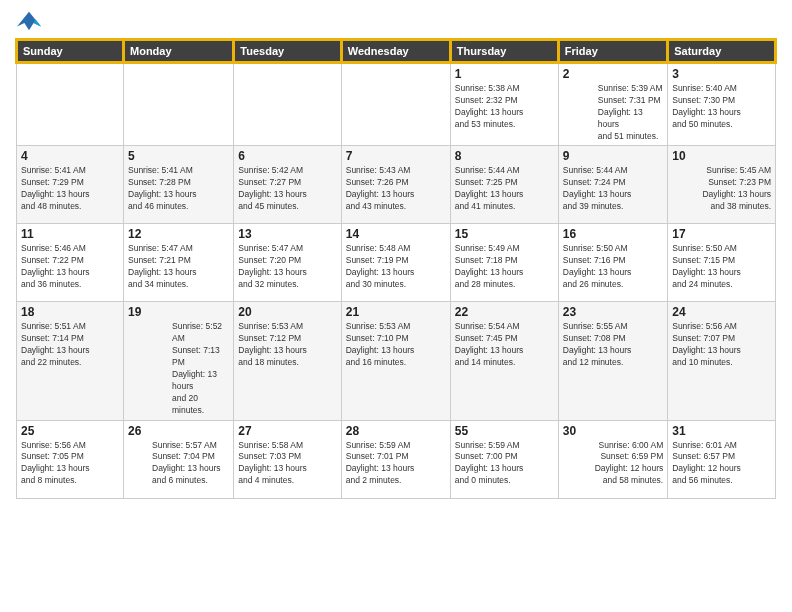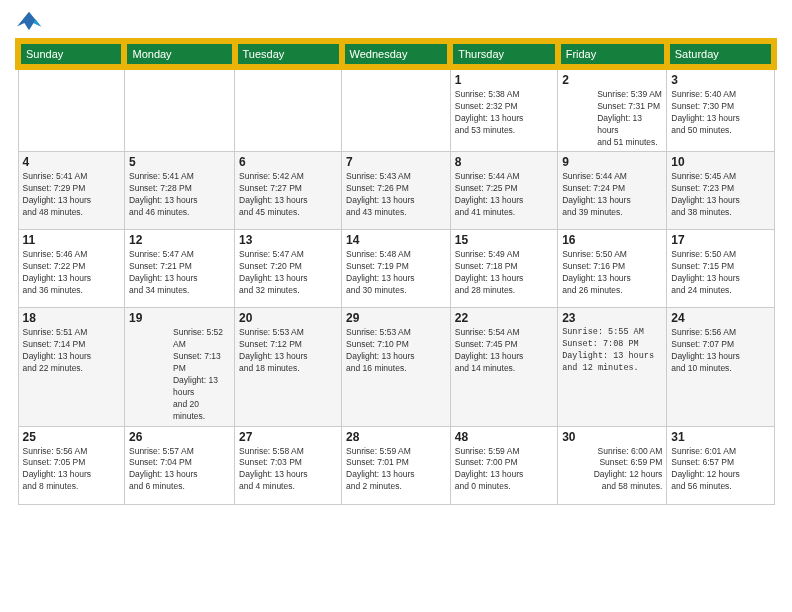--- a/index.html
+++ b/index.html
@@ -47,27 +47,27 @@
     .location {
       font-size: 14px;
       color: #444;
     }
     table {
       width: 100%;
       border-collapse: collapse;
       font-size: 9px;
     }
     thead th {
-      background: #15803d;
+      background: #404040;
       color: #fff;
       text-align: left;
       padding: 4px 5px;
       font-size: 11px;
-      font-weight: normal;
-      border: 6px solid #eab308;
+      font-weight: bold;
+      border: 3px solid #eab308;
     }
     tbody td {
       border: 1px solid #ccc;
       vertical-align: top;
       padding: 3px 4px;
       height: 78px;
       width: 113px;
       background: #fff;
     }
     tbody tr:nth-child(even) td {
@@ -186,21 +186,21 @@
           </td>
           <td>
             <span class="day-num">9</span>
             <div class="day-info" style="white-space: pre-line;">Sunrise: 5:44 AM
 Sunset: 7:24 PM
 Daylight: 13 hours
 and 39 minutes.</div>
           </td>
           <td>
             <span class="day-num">10</span>
-            <div class="day-info" style="white-space: pre-line;">Sunrise: 5:45 AM
+            <div class="day-info" style="white-space: pre-line; text-align: right;">Sunrise: 5:45 AM
 Sunset: 7:23 PM
 Daylight: 13 hours
 and 38 minutes.</div>
           </td>
         </tr>
         <tr>
           <td>
             <span class="day-num">11</span>
             <div class="day-info" style="white-space: pre-line;">Sunrise: 5:46 AM
 Sunset: 7:22 PM
@@ -266,36 +266,36 @@
 and 20 minutes.</div>
           </td>
           <td>
             <span class="day-num">20</span>
             <div class="day-info" style="white-space: pre-line;">Sunrise: 5:53 AM
 Sunset: 7:12 PM
 Daylight: 13 hours
 and 18 minutes.</div>
           </td>
           <td>
-            <span class="day-num">29</span>
+            <span class="day-num">21</span>
             <div class="day-info" style="white-space: pre-line;">Sunrise: 5:53 AM
 Sunset: 7:10 PM
 Daylight: 13 hours
 and 16 minutes.</div>
           </td>
           <td>
             <span class="day-num">22</span>
             <div class="day-info" style="white-space: pre-line;">Sunrise: 5:54 AM
 Sunset: 7:45 PM
 Daylight: 13 hours
 and 14 minutes.</div>
           </td>
           <td>
             <span class="day-num">23</span>
-            <div class="day-info" style="white-space: pre-line; font-family: Liberation Mono, monospace;">Sunrise: 5:55 AM
+            <div class="day-info" style="white-space: pre-line;">Sunrise: 5:55 AM
 Sunset: 7:08 PM
 Daylight: 13 hours
 and 12 minutes.</div>
           </td>
           <td>
             <span class="day-num">24</span>
             <div class="day-info" style="white-space: pre-line;">Sunrise: 5:56 AM
 Sunset: 7:07 PM
 Daylight: 13 hours
 and 10 minutes.</div>
@@ -304,41 +304,41 @@
         <tr>
           <td>
             <span class="day-num">25</span>
             <div class="day-info" style="white-space: pre-line;">Sunrise: 5:56 AM
 Sunset: 7:05 PM
 Daylight: 13 hours
 and 8 minutes.</div>
           </td>
           <td>
             <span class="day-num">26</span>
-            <div class="day-info" style="white-space: pre-line;">Sunrise: 5:57 AM
+            <div class="day-info" style="white-space: pre-line; margin-left: 24px;">Sunrise: 5:57 AM
 Sunset: 7:04 PM
 Daylight: 13 hours
 and 6 minutes.</div>
           </td>
           <td>
             <span class="day-num">27</span>
             <div class="day-info" style="white-space: pre-line;">Sunrise: 5:58 AM
 Sunset: 7:03 PM
 Daylight: 13 hours
 and 4 minutes.</div>
           </td>
           <td>
             <span class="day-num">28</span>
             <div class="day-info" style="white-space: pre-line;">Sunrise: 5:59 AM
 Sunset: 7:01 PM
 Daylight: 13 hours
 and 2 minutes.</div>
           </td>
           <td>
-            <span class="day-num">48</span>
+            <span class="day-num">55</span>
             <div class="day-info" style="white-space: pre-line;">Sunrise: 5:59 AM
 Sunset: 7:00 PM
 Daylight: 13 hours
 and 0 minutes.</div>
           </td>
           <td>
             <span class="day-num">30</span>
             <div class="day-info" style="white-space: pre-line; text-align: right;">Sunrise: 6:00 AM
 Sunset: 6:59 PM
 Daylight: 12 hours

